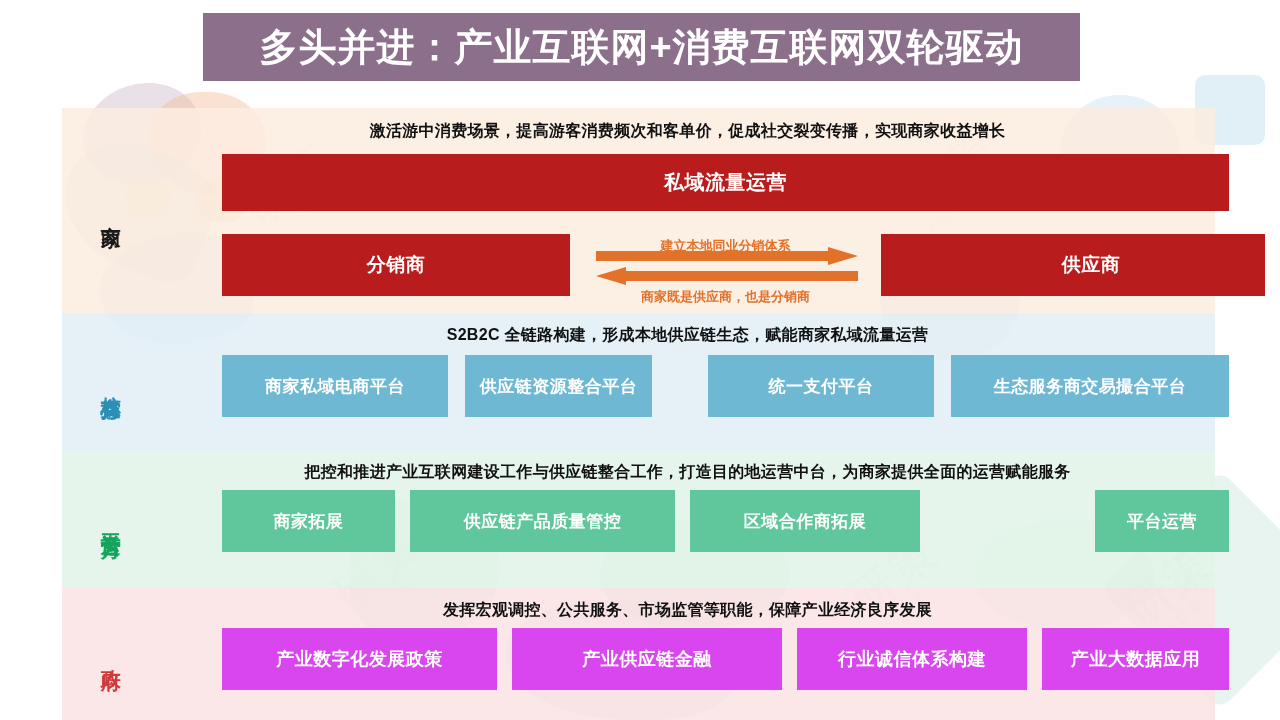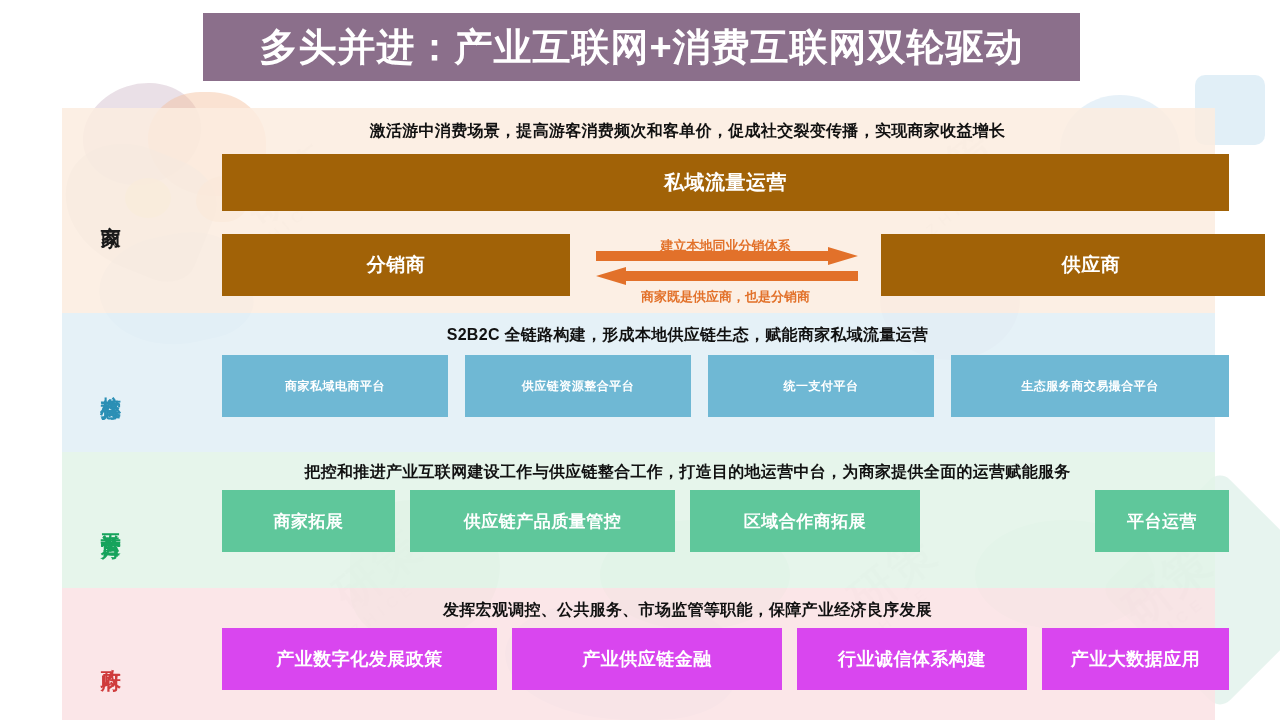--- a/index.html
+++ b/index.html
@@ -137,21 +137,21 @@
     display: flex;
     align-items: center;
     justify-content: center;
     color: #ffffff;
     font-weight: 700;
     letter-spacing: .5px;
     text-align: center;
   }
 
   
-  .card-orange { background: #a16207; text-align: right; }
+  .card-orange { background: #b91c1c; text-align: right; }
   .card-private  { left: 62px; top: 46px;  width: 1007px; height: 57px; font-size: 20px; }
   .card-dist     { left: 62px; top: 126px; width: 348px;  height: 62px; font-size: 19px; }
   .card-supp     { left: 721px; top: 126px; width: 348px; height: 62px; font-size: 19px; padding-left: 36px; }
 
   .arrow-zone {
     position: absolute;
     left: 410px;
     top: 118px;
     width: 311px;
     height: 78px;
@@ -168,23 +168,23 @@
   .arrow-label-top { top: 0; margin-top: 11px; }
   .arrow-label-bottom { bottom: -2px; }
   .arrow-svg {
     position: absolute;
     left: 26px;
     top: 21px;
   }
 
   
   .card-blue { background: #6fb8d4; }
-  .core-card { top: 42px; height: 62px; font-size: 12px; }
+  .core-card { top: 42px; height: 62px; font-size: 17px; }
   .core-0 { left: 62px;  width: 226px; }
-  .core-1 { left: 305px; width: 226px; }
+  .core-1 { left: 305px; width: 187px; }
   .core-2 { left: 548px; width: 226px; }
   .core-3 { left: 791px; width: 278px; }
 
   
   .card-green { background: #5fc79b; }
   .plat-card { top: 38px; height: 62px; font-size: 17px; }
   .plat-0 { left: 62px;  width: 173px; }
   .plat-1 { left: 250px; width: 265px; }
   .plat-2 { left: 530px; width: 230px; }
   .plat-3 { left: 775px; width: 145px; }

